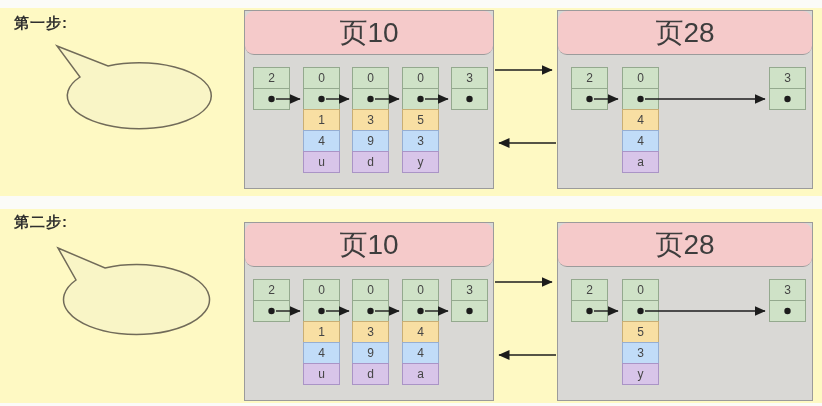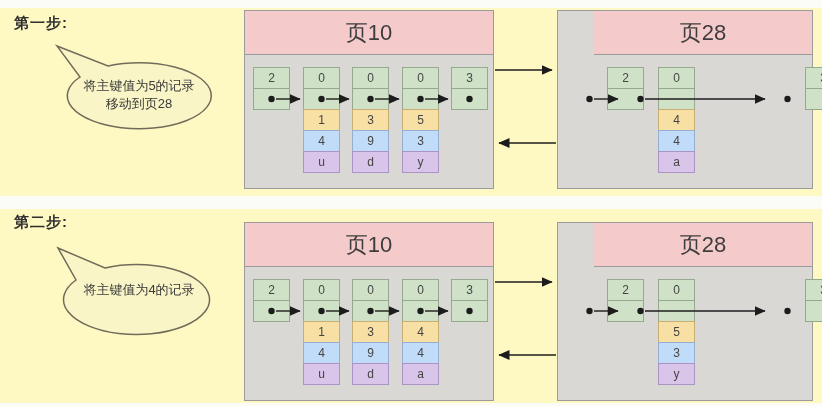--- a/index.html
+++ b/index.html
@@ -26,29 +26,29 @@
     font-size:13px; line-height:18px; color:#3a3a3a; z-index:4;
   }
   .bubble-text.s1 { top:77px; }
   .bubble-text.s2 { top:281px; }
 
   .page {
     position:absolute; height:179px; box-sizing:border-box;
     border:1px solid #9b9b9b; background:var(--c-pageBody,#d9d8d5); z-index:1;
   }
   .page.p10 { left:244px; width:250px; }
-  .page.p28 { left:557px; width:256px;padding-left:36px; }
+  .page.p28 { left:557px; width:256px; }
   .page.r1 { top:10px; }
   .page.r2 { top:222px; }
 
   .page-header {
     height:44px; box-sizing:border-box; border-bottom:1px solid #9b9b9b;
     background:var(--c-pageHeader,#f5caca);
     display:flex; align-items:center; justify-content:center;
-    font-size:22px; color:#3d3d3d;
+    font-size:28px; color:#3d3d3d;border-radius:9px;
   }
   .page-body { position:relative; height:133px; }
 
   .col { position:absolute; top:12px; width:37px; }
   .cell {
     box-sizing:border-box; height:22px; margin-top:-1px;
     border:1px solid #999; display:flex; align-items:center; justify-content:center;
     font-size:12px; color:#454545;
   }
   .cell:first-child { margin-top:0; }
@@ -75,26 +75,21 @@
 
 <div class="canvas">
 
   <div class="band b1"></div>
   <div class="band b2"></div>
   <div class="band b3"></div>
 
   <div class="step-label s1">第一步:</div>
   <div class="step-label s2">第二步:</div>
 
-  <div class="bubble-text s1">
-    <div>将主键值为5的记录</div>
-    <div>移动到页28</div>
-  </div>
   <div class="bubble-text s2">
-    <div>将主键值为4的记录</div>
   </div>
 
   <div class="page p10 r1">
     <div class="page-header">
       <span>页10</span>
     </div>
     <div class="page-body">
       <div class="col ca">
         <div class="cell g">2</div>
         <div class="cell g"></div>

